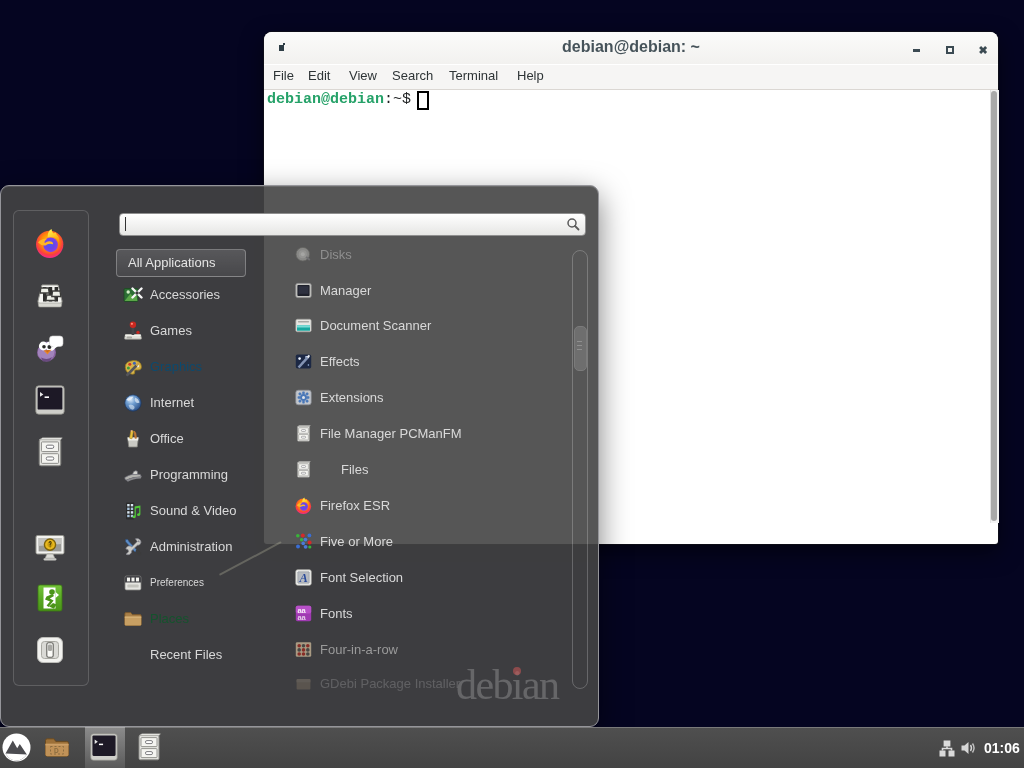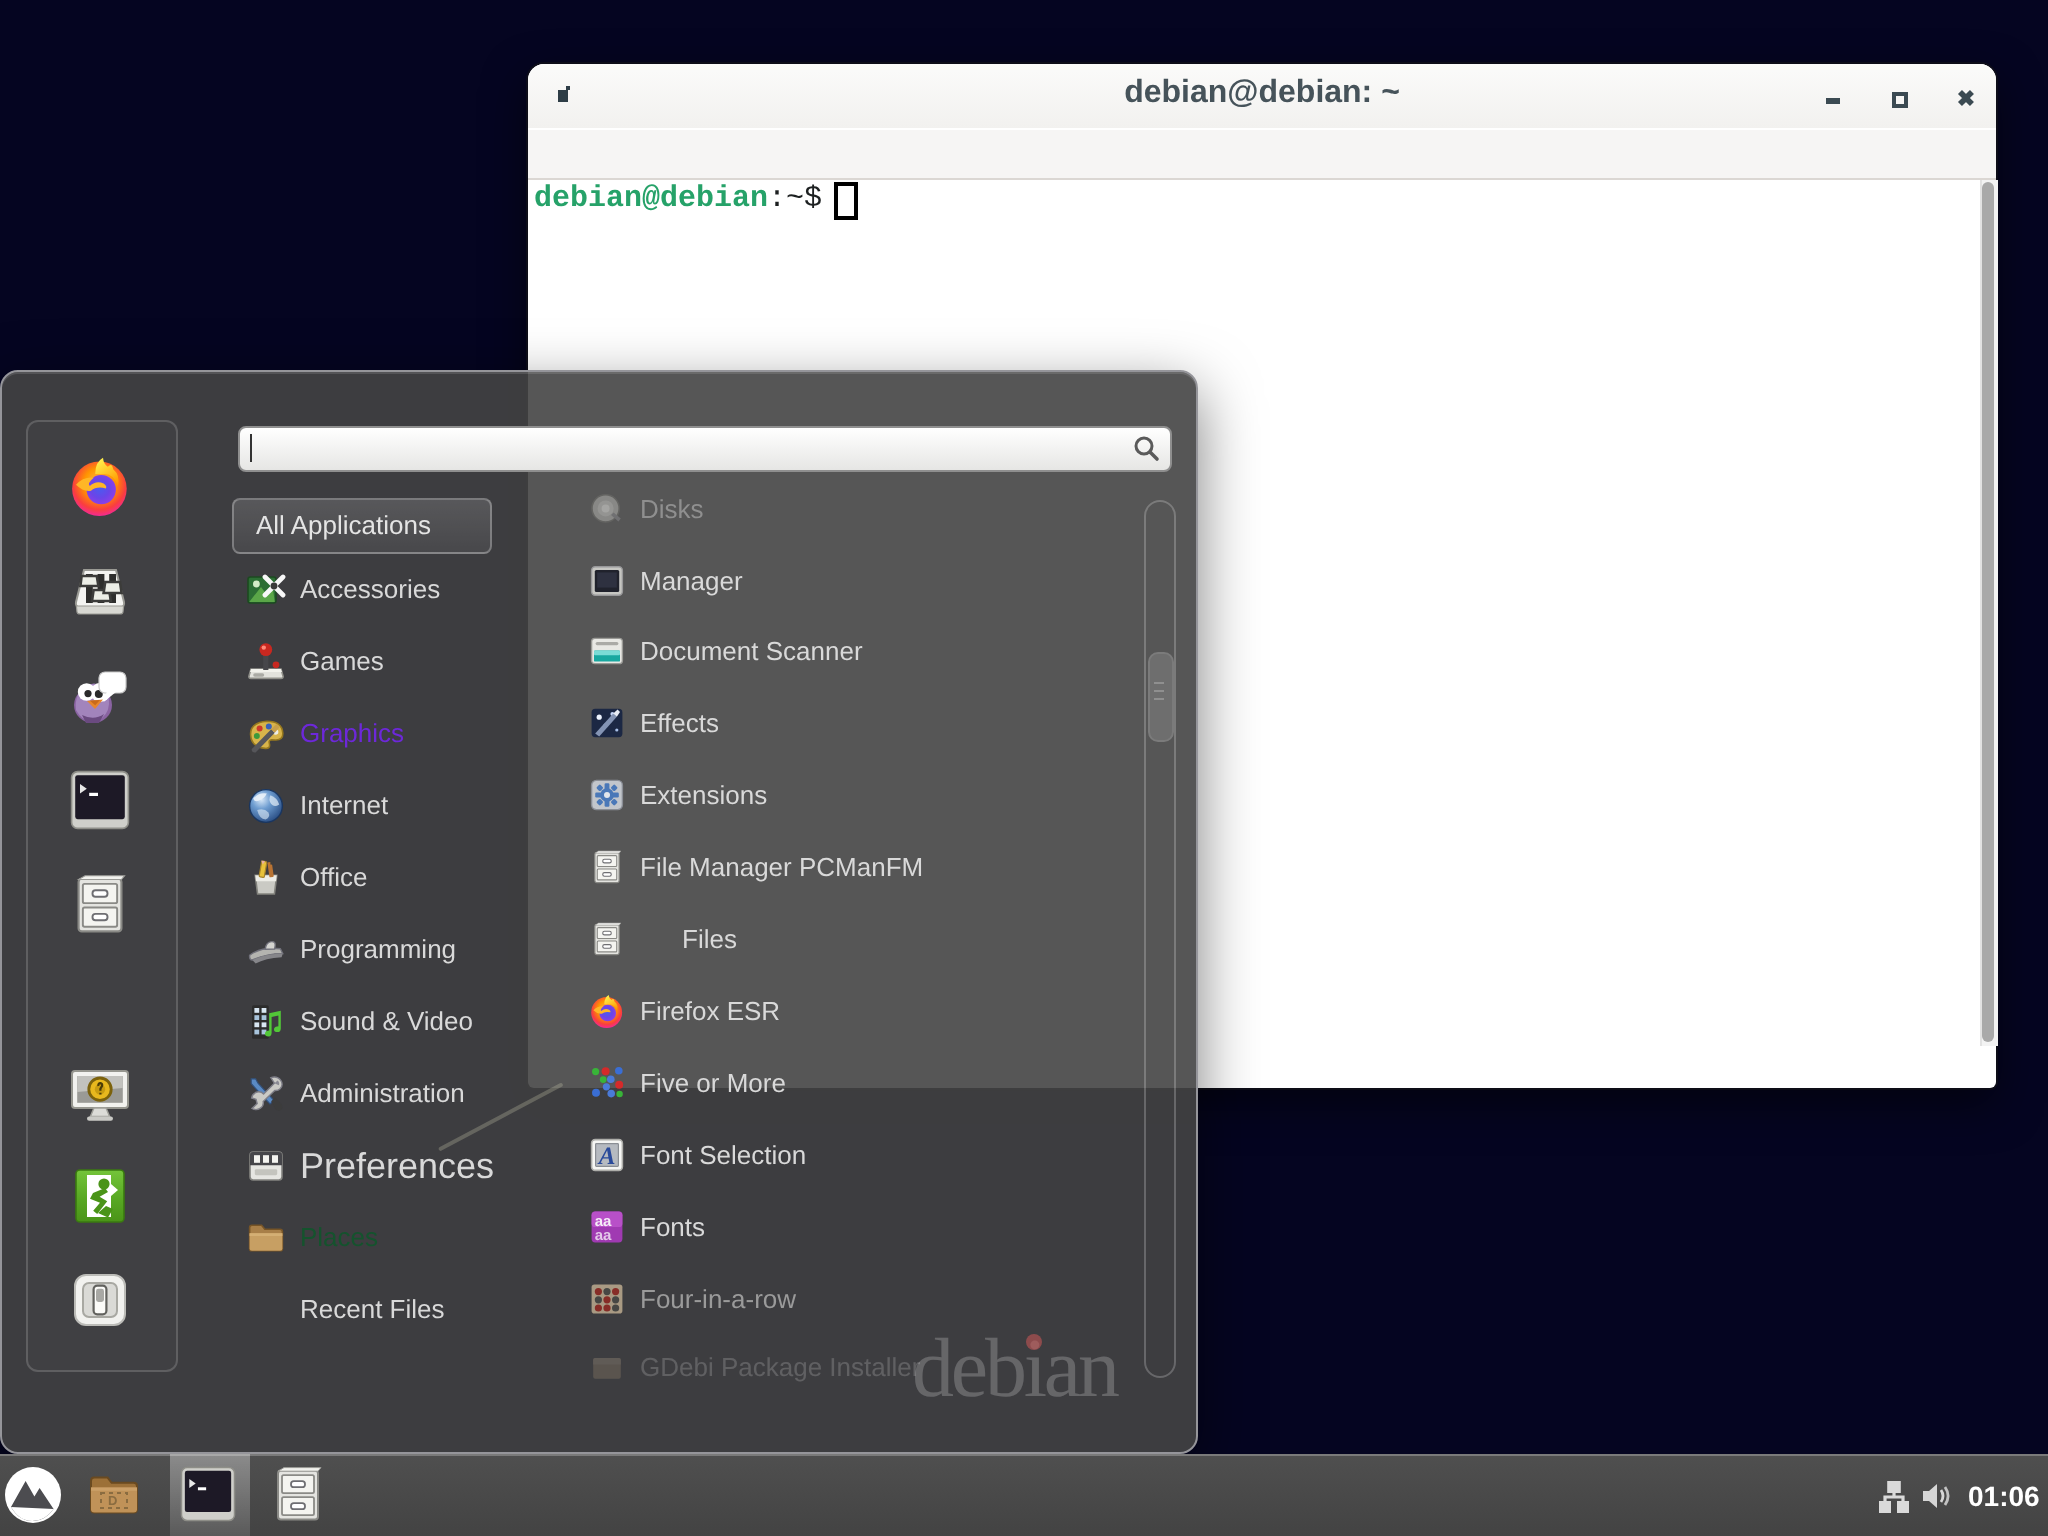--- a/index.html
+++ b/index.html
@@ -19,20 +19,28 @@
   <div class="abs" style="left:15px;top:13px;width:5px;height:6px;background:#2e3d46;"></div>
   <div class="abs" style="left:19px;top:11px;width:2px;height:2px;background:#2e3d46;"></div>
   <div class="abs" style="left:0;top:6px;width:734px;height:17px;text-align:center;
     font-size:16px;font-weight:bold;color:#46535a;line-height:17px;">debian@debian: ~</div>
   <div class="abs" style="left:649px;top:17px;width:7px;height:3px;background:#3b4a52;"></div>
   <div class="abs" style="left:682px;top:14px;width:4px;height:4px;border:2px solid #3b4a52;"></div>
   <div class="abs" style="left:714px;top:14px;width:10px;height:9px;font-size:11px;font-weight:bold;
      color:#3b4a52;line-height:9px;text-align:center;">✖</div>
   <div class="abs" style="left:0;top:33px;width:734px;height:24px;background:#f6f5f4;
     border-bottom:1px solid #dbd7d3;"></div>
+  <div class="abs" style="top:36px;height:16px;font-size:13px;color:#2e3436;line-height:16px;left:0;width:734px;">
+    <span class="abs" style="left:9px;">File</span>
+      <span class="abs" style="left:44px;">Edit</span>
+      <span class="abs" style="left:85px;">View</span>
+      <span class="abs" style="left:128px;">Search</span>
+      <span class="abs" style="left:185px;">Terminal</span>
+      <span class="abs" style="left:253px;">Help</span>
+  </div>
   <div class="abs" style="left:3px;top:59px;font-family:'Liberation Mono',monospace;
     font-size:15px;line-height:18px;white-space:pre;"><span style="color:#26a269;font-weight:bold;">debian@debian</span><span style="color:#1d2021;">:~$</span></div>
   <div class="abs" style="left:153px;top:59px;width:8px;height:15px;border:2px solid #000;"></div>
   <div class="abs" style="left:726px;top:58px;width:8px;height:433px;background:#f3f3f3;border-left:1px solid #e2e2e2;"></div>
   <div class="abs" style="left:727px;top:59px;width:6px;height:430px;background:#a9a9a9;border-radius:4px;"></div>
 </div>
 
 <div class="abs" id="menu" style="left:0px;top:185px;width:597px;height:540px;
   background:rgba(68,68,68,0.90);border:1px solid #95959a;border-radius:9px;
   box-shadow:inset 0 1px 0 rgba(255,255,255,0.12), 0 10px 30px rgba(0,0,0,0.5);"></div>
@@ -166,21 +174,21 @@
 <div class="abs" style="left:150px;top:324px;font-size:13px;color:#d9d9d9;line-height:14px;">Games</div>
 <div class="abs" style="left:123px;top:357px;width:20px;height:20px;"><svg width="20" height="20" viewBox="0 0 20 20">
         <path d="M10.5 3.6 Q18 3.6 18.4 9.5 Q18.6 13.2 14.6 13 L12.8 12.9 Q11.2 13 11.7 14.8 Q12.3 17.4 9.6 17.2 Q2.6 16.6 2.3 10.4 Q2 4.2 10.5 3.6 Z" fill="#d8b44a" stroke="#96781e" stroke-width="0.8"></path>
 <circle cx="6.8" cy="7.2" r="1.5" fill="#cc3a2a"></circle>
 <circle cx="11.4" cy="6.2" r="1.5" fill="#3a62b8"></circle>
 <circle cx="5.4" cy="11" r="1.5" fill="#3c9a3c"></circle>
 <circle cx="14.8" cy="9" r="1.4" fill="#eeeee8"></circle>
 <path d="M2.8 17.6 L12.6 7.6 L14.4 9.4 L4.8 19.2 Q3 19.6 2.8 17.6 Z" fill="#56565a"></path>
 <path d="M12.6 7.6 L15.2 5 L16.8 6.6 L14.4 9.4 Z" fill="#c8a04a"></path>
       </svg></div>
-<div class="abs" style="left:150px;top:360px;font-size:13px;color:#6d28d9;line-height:14px;">Graphics</div>
+<div class="abs" style="left:150px;top:360px;font-size:13px;color:#0c4a6e;line-height:14px;">Graphics</div>
 <div class="abs" style="left:123px;top:393px;width:20px;height:20px;"><svg width="20" height="20" viewBox="0 0 20 20">
         <defs>
           <radialGradient id="glb2" cx="36%" cy="30%" r="78%">
 <stop offset="0%" stop-color="#d8e8f8"></stop>
             <stop offset="38%" stop-color="#6d9cd0"></stop>
             <stop offset="100%" stop-color="#24477e"></stop>
           </radialGradient>
         </defs>
 <circle cx="10" cy="10" r="8.2" fill="url(#glb2)" stroke="#1a3660" stroke-width="0.7"></circle>
 <path d="M3.6 6.2 Q6.8 3 10.4 3.8 Q9.4 6.2 6.4 7.4 Q4.2 8.2 3.6 6.2 Z" fill="#eaf2fa" opacity="0.9"></path>
@@ -224,21 +232,21 @@
       </svg></div>
 <div class="abs" style="left:150px;top:540px;font-size:13px;color:#d9d9d9;line-height:14px;">Administration</div>
 <div class="abs" style="left:123px;top:573px;width:20px;height:20px;"><svg width="20" height="20" viewBox="0 0 20 20">
         <rect x="2" y="3" width="16" height="14" rx="1.6" fill="#e6e6e2" stroke="#848480" stroke-width="0.8"></rect>
 <path d="M2 4.6 Q2 3 3.6 3 L16.4 3 Q18 3 18 4.6 L18 9.6 L2 9.6 Z" fill="#46464a"></path>
 <rect x="4" y="4.6" width="3" height="3.8" fill="#f4f4f0"></rect>
         <rect x="8.5" y="4.6" width="3" height="3.8" fill="#f4f4f0"></rect>
         <rect x="13" y="4.6" width="3" height="3.8" fill="#f4f4f0"></rect>
 <rect x="4.4" y="11.6" width="11.2" height="3" rx="0.7" fill="#c4c4be"></rect>
       </svg></div>
-<div class="abs" style="left:150px;top:576px;font-size:18px;color:#d9d9d9;line-height:14px;">Preferences</div>
+<div class="abs" style="left:150px;top:576px;font-size:10px;color:#d9d9d9;line-height:14px;">Preferences</div>
 <div class="abs" style="left:123px;top:609px;width:20px;height:20px;"><svg width="20" height="20" viewBox="0 0 20 20">
         <path d="M1.8 4.8 Q1.8 3.6 3 3.6 L7.8 3.6 L9.4 5.6 L17 5.6 Q18.2 5.6 18.2 6.8 L18.2 15.2 Q18.2 16.4 17 16.4 L3 16.4 Q1.8 16.4 1.8 15.2 Z" fill="#a87f48" stroke="#775527" stroke-width="0.8"></path>
 <path d="M1.8 7.6 L18.2 7.6 L18.2 15.2 Q18.2 16.4 17 16.4 L3 16.4 Q1.8 16.4 1.8 15.2 Z" fill="#c79f63"></path>
 <path d="M1.8 7.6 L18.2 7.6 L18.2 9 L1.8 9 Z" fill="#d4af74"></path>
       </svg></div>
 <div class="abs" style="left:150px;top:612px;font-size:13px;color:#14532d;line-height:14px;">Places</div>
 <div class="abs" style="left:150px;top:648px;font-size:13px;color:#d9d9d9;line-height:14px;">Recent Files</div>
 </div>
 <div id="apps">
 <div class="abs" style="left:295px;top:246px;width:17px;height:17px;opacity:0.55;"><svg width="17" height="17" viewBox="0 0 17 17">

